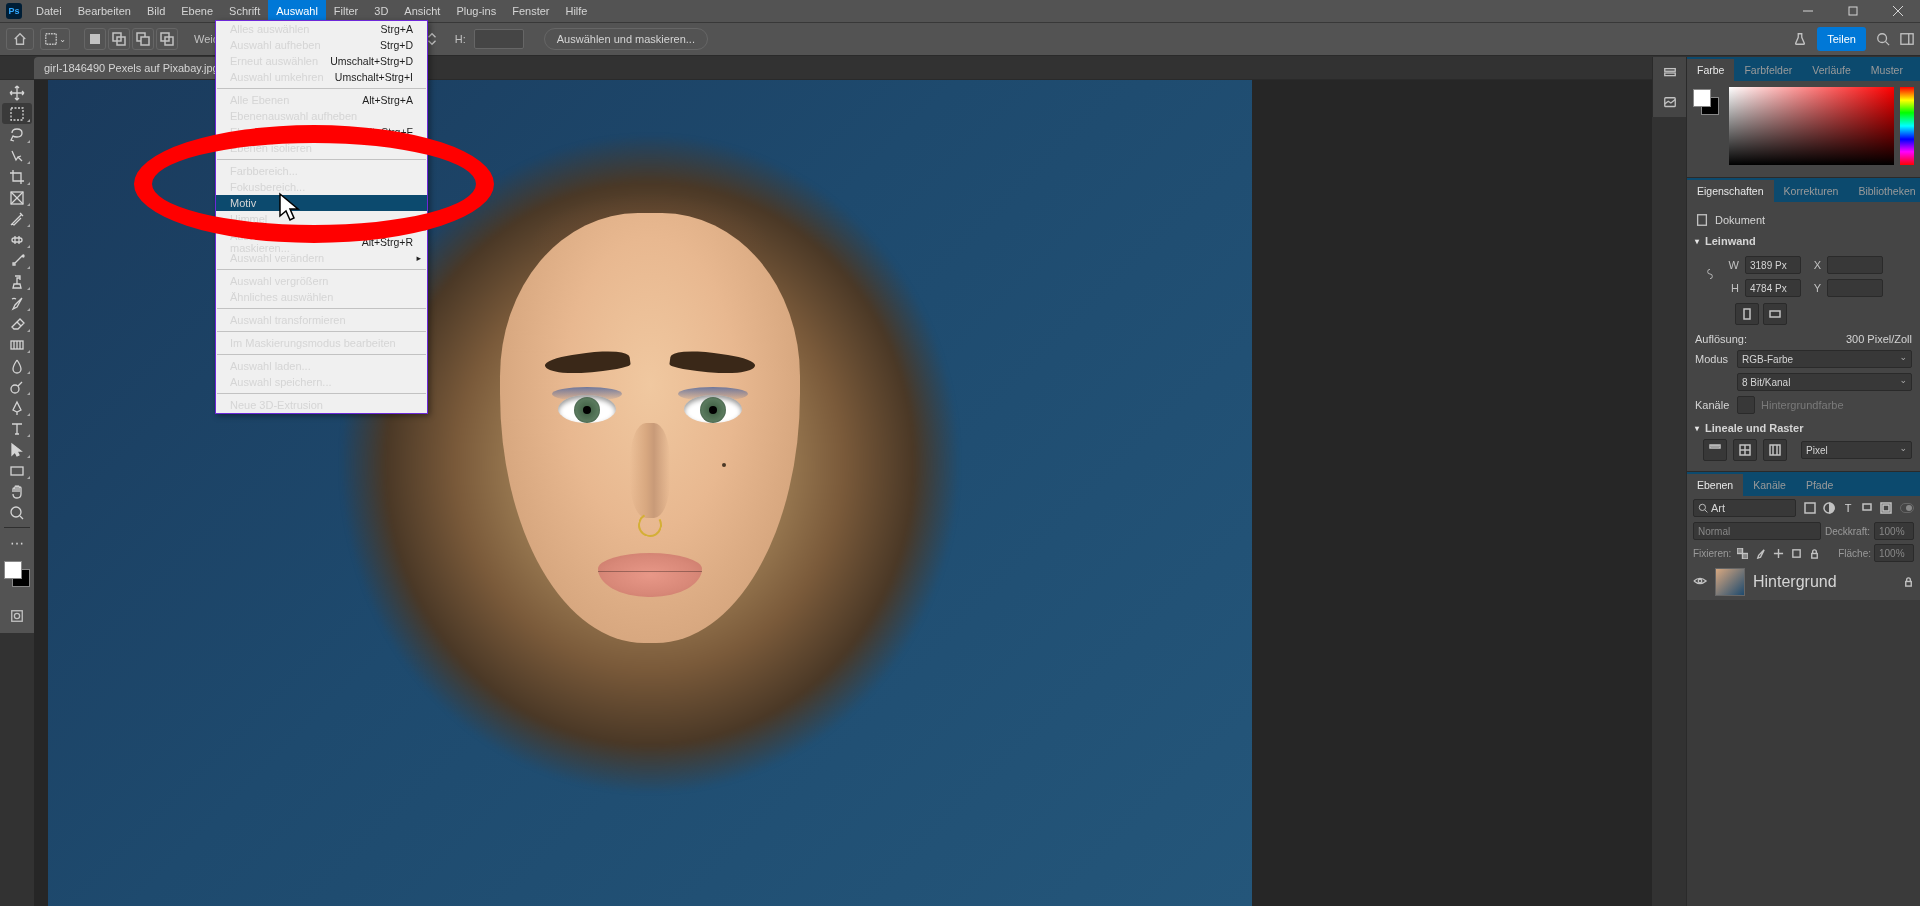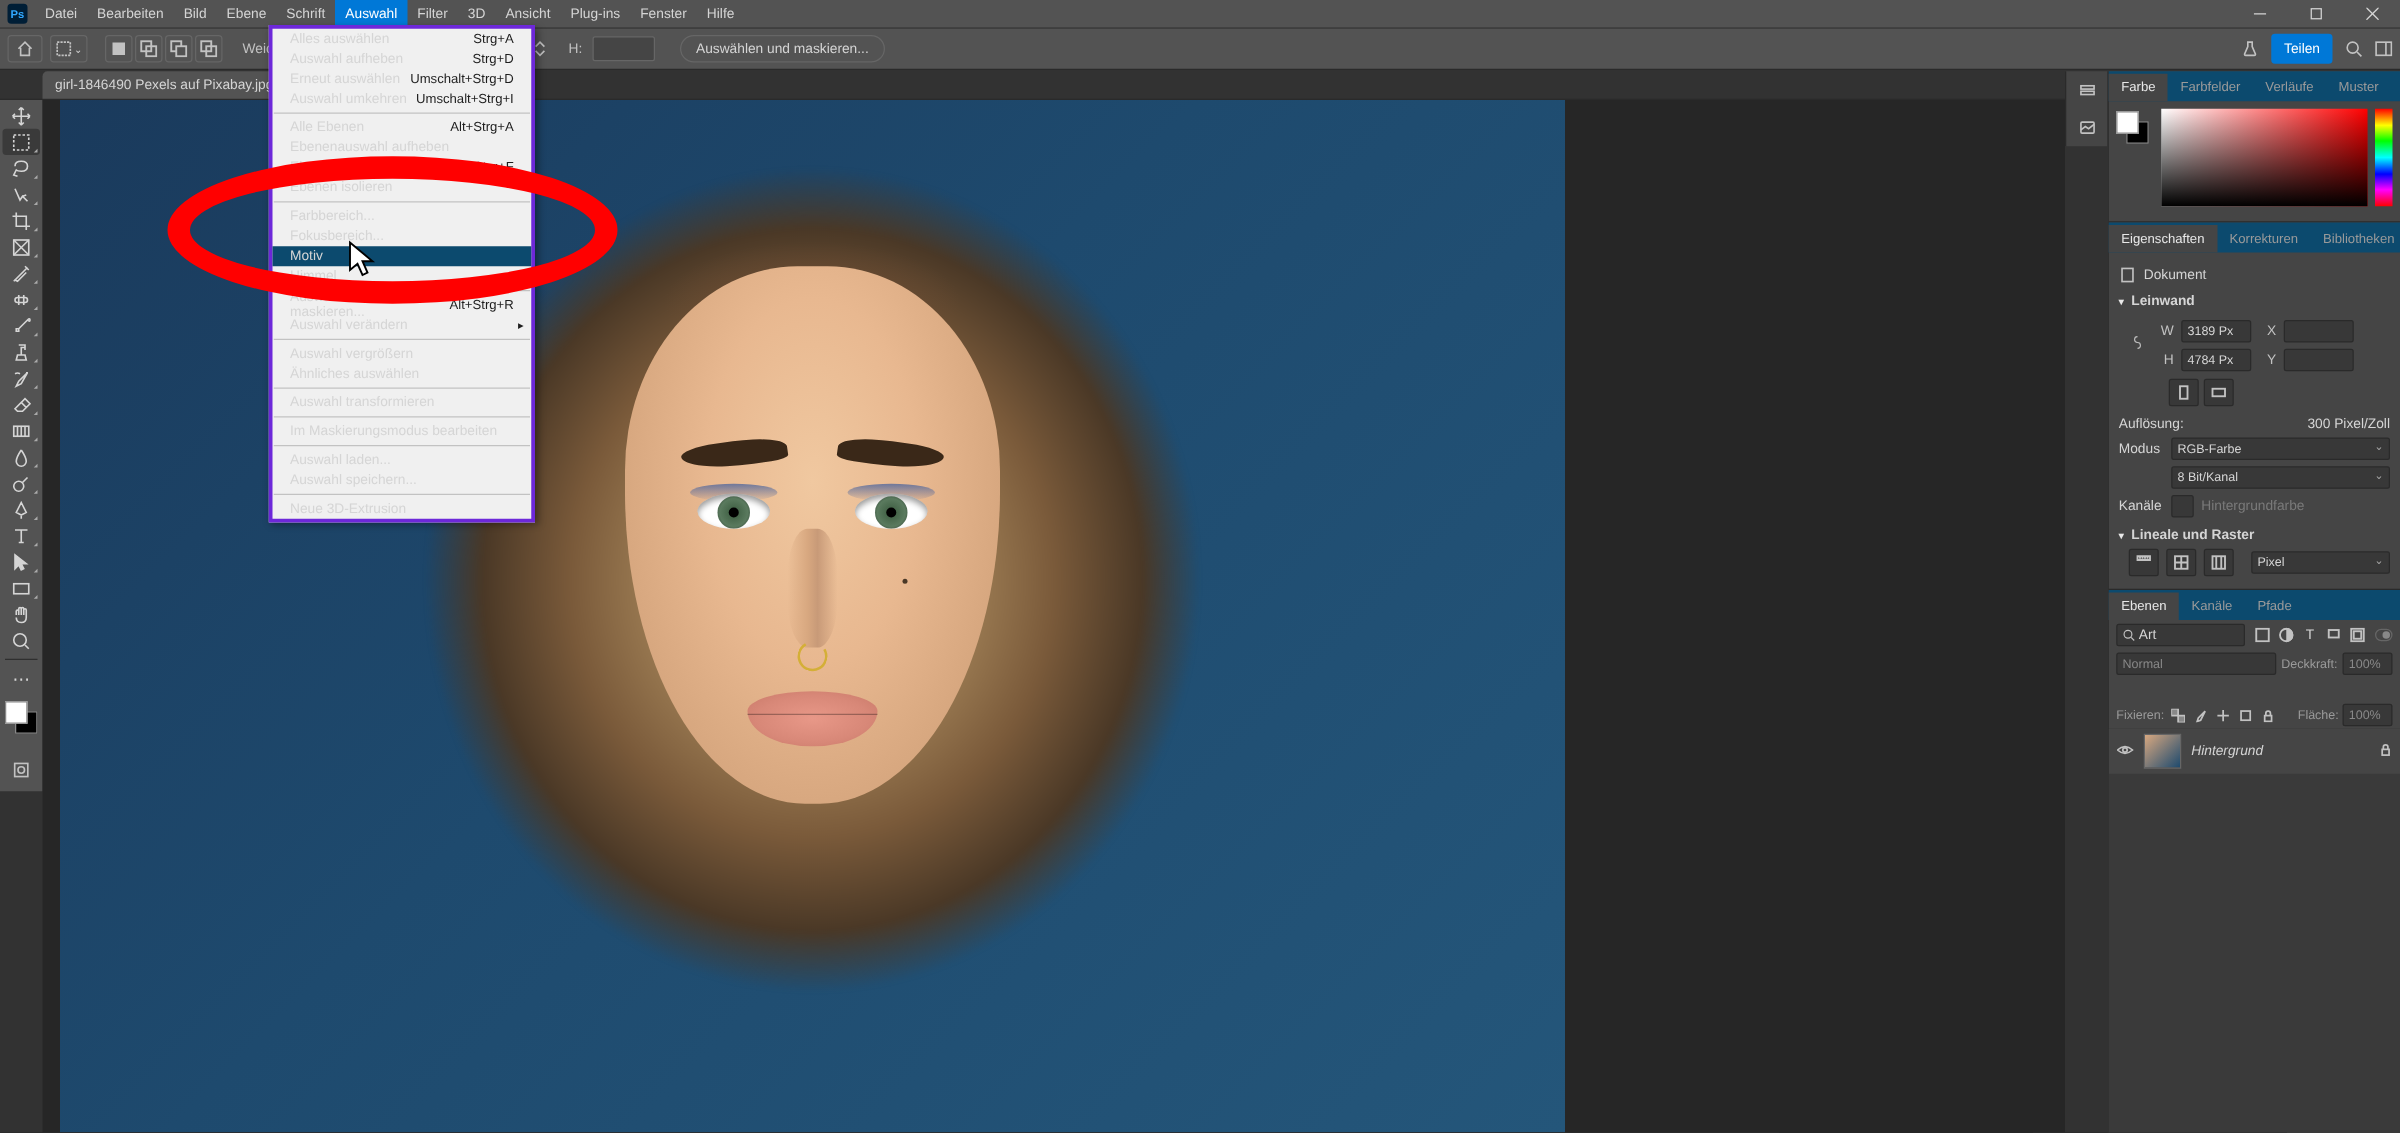--- a/index.html
+++ b/index.html
@@ -65,21 +65,21 @@
 .eyeshadow { position:absolute; width:70px; height:14px; background:linear-gradient(#3a5a9e,transparent); border-radius:50%; opacity:.7; }
 .eyeshadow.l { left:202px; top:294px; }
 .eyeshadow.r { left:328px; top:294px; }
 .nose { position:absolute; left:280px; top:330px; width:40px; height:95px; background:linear-gradient(90deg,transparent,#d8a880 40%,#c89a78 60%,transparent); border-radius:40%; }
 .nose-ring { position:absolute; left:288px; top:420px; width:24px; height:24px; border:2px solid #d4af37; border-radius:50%; border-top-color:transparent; transform:rotate(15deg); }
 .lips { position:absolute; left:248px; top:460px; width:104px; height:44px; background:radial-gradient(ellipse,#e89888 0%,#d88878 60%,#c87868 100%); border-radius:50% 50% 48% 48% / 36% 36% 64% 64%; }
 .lips::before { content:''; position:absolute; left:0; top:18px; width:100%; height:1px; background:rgba(0,0,0,.3); }
 .beauty-mark { position:absolute; left:372px; top:370px; width:4px; height:4px; background:#4a3826; border-radius:50%; }
 
 
-.dropdown { position:absolute; left:215px; top:20px; width:213px; background:#f0f0f0; border:3px solid #6d28d9; box-shadow:2px 2px 6px rgba(0,0,0,.4); z-index:100; }
+.dropdown { position:absolute; left:215px; top:20px; width:213px; background:#f0f0f0; border:1px solid #6d28d9; box-shadow:2px 2px 6px rgba(0,0,0,.4); z-index:100; }
 .dropdown .mi { height:16px; display:flex; align-items:center; padding:0 14px; color:#1e1e1e; font-size:11px; position:relative; }
 .dropdown .mi.highlight { background:#0c4a6e; color:#fff; }
 .dropdown .mi .shortcut { margin-left:auto; color:#1e1e1e; font-size:10.5px; }
 .dropdown .mi.sub::after { content:'▸'; position:absolute; right:6px; color:#1e1e1e; font-size:9px; }
 .dropdown .msep { height:1px; background:#c2c2c2; margin:3px 1px; }
 
 
 .red-ellipse { position:absolute; left:134px; top:125px; width:360px; height:118px; border:18px solid #ff0000; border-radius:50%; z-index:101; pointer-events:none; }
 .cursor-arrow { position:absolute; left:276px; top:192px; z-index:102; pointer-events:none; }
 .cursor-arrow svg { width:28px; height:32px; }
@@ -119,27 +119,27 @@
 
 .layers-panel { flex:1; border-top:1px solid #2a2a2a; display:flex; flex-direction:column; min-height:0; }
 .layers-toolbar { height:24px; display:flex; align-items:center; padding:0 6px; gap:6px; }
 .layers-search { flex:1; height:18px; background:#383838; border:1px solid #2a2a2a; border-radius:2px; display:flex; align-items:center; padding:0 4px; gap:3px; font-size:10px; color:#888; }
 .filter-icons { display:flex; gap:3px; }
 .filter-icons div { width:16px; height:16px; display:flex; align-items:center; justify-content:center; }
 .layers-row2 { height:22px; display:flex; align-items:center; padding:0 6px; gap:4px; }
 .blend-field { flex:1; height:18px; background:#383838; border:1px solid #2a2a2a; border-radius:2px; padding:0 4px; display:flex; align-items:center; font-size:10px; color:#888; position:relative; }
 .opacity-lbl { font-size:10px; color:#9a9a9a; }
 .opacity-val { width:40px; height:18px; background:#383838; border:1px solid #2a2a2a; border-radius:2px; padding:0 4px; display:flex; align-items:center; font-size:10px; color:#888; }
-.layers-row3 { height:22px; display:flex; align-items:center; padding:0 6px; gap:3px;margin-top:19px; }
+.layers-row3 { height:22px; display:flex; align-items:center; padding:0 6px; gap:3px; }
 .lock-icons { display:flex; gap:2px; }
 .lock-icons div { width:16px; height:16px; display:flex; align-items:center; justify-content:center; }
 .layer-list { flex:1; background:#3a3a3a; overflow:auto; }
 .layer-item { height:36px; display:flex; align-items:center; padding:0 6px; gap:8px; background:#454545; }
 .layer-item .thumb { width:30px; height:28px; background:linear-gradient(135deg,#d8a880,#1e4a6e); border:1px solid #666; }
-.layer-item .lname { flex:1; font-style:italic; font-size:11px; }
+.layer-item .lname { flex:1; font-size:16px; }
 
 svg.icon { width:14px; height:14px; stroke:#c2c2c2; stroke-width:1.5; fill:none; }
 </style>
 </head>
 <body>
 
 <div class="menubar">
   <div class="ps-logo">
       <span>Ps</span>
     </div>

